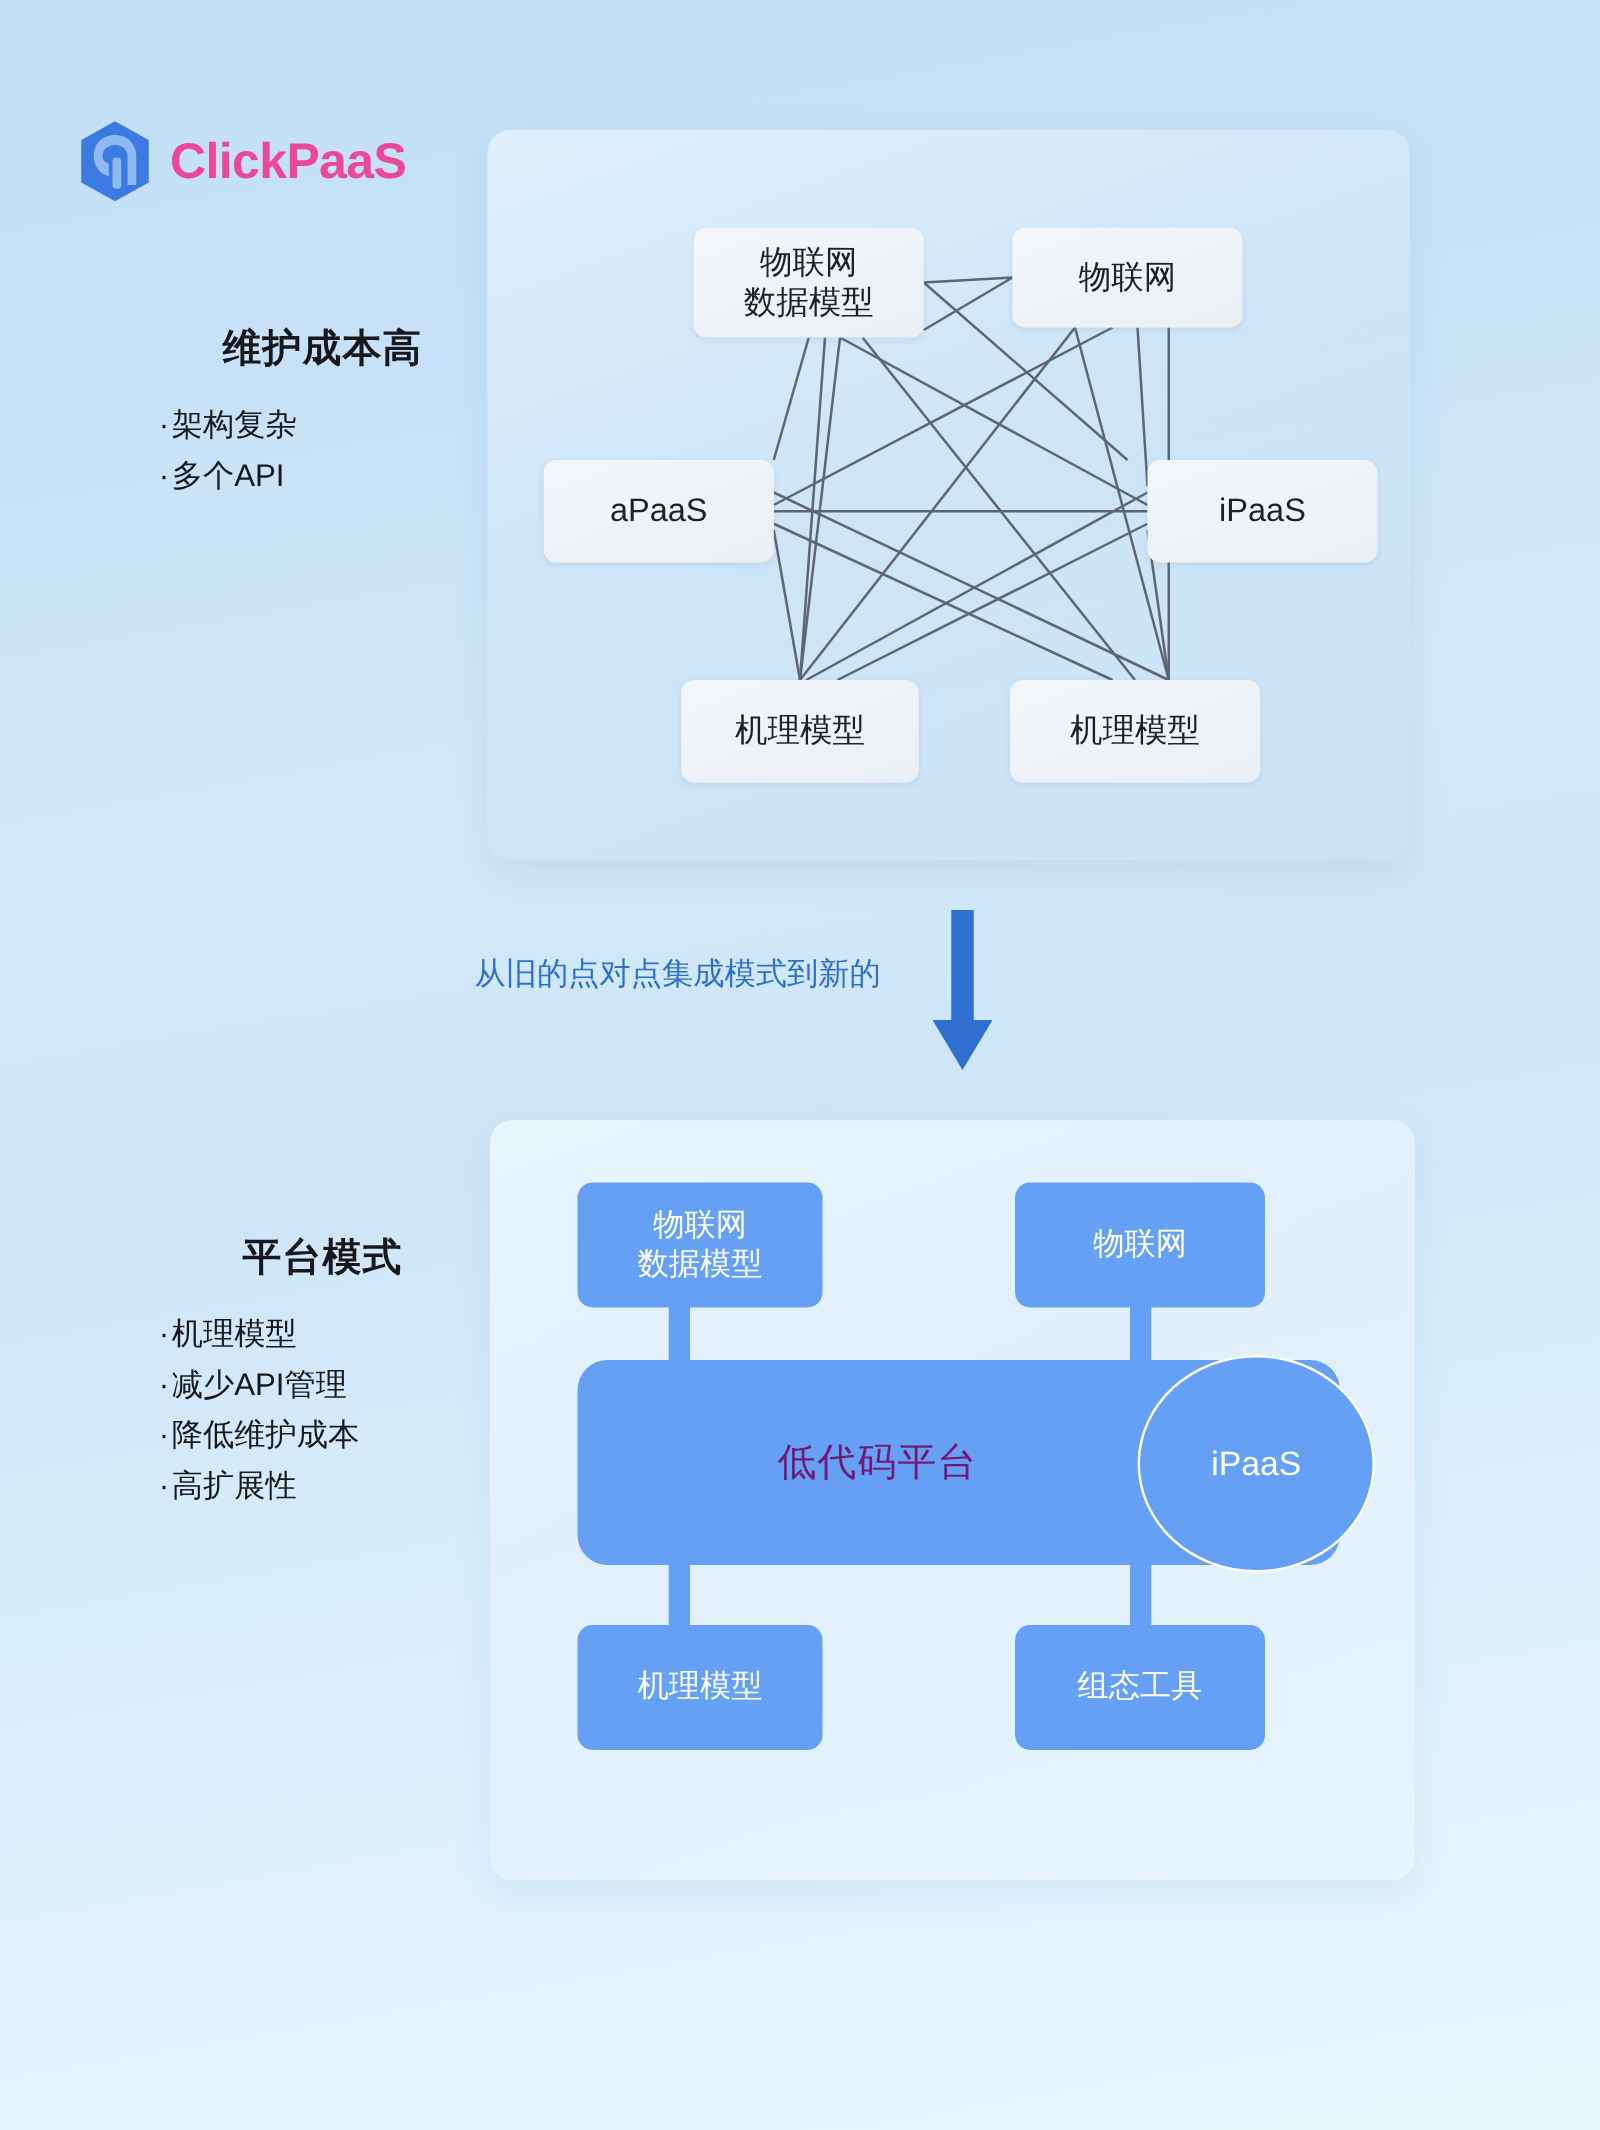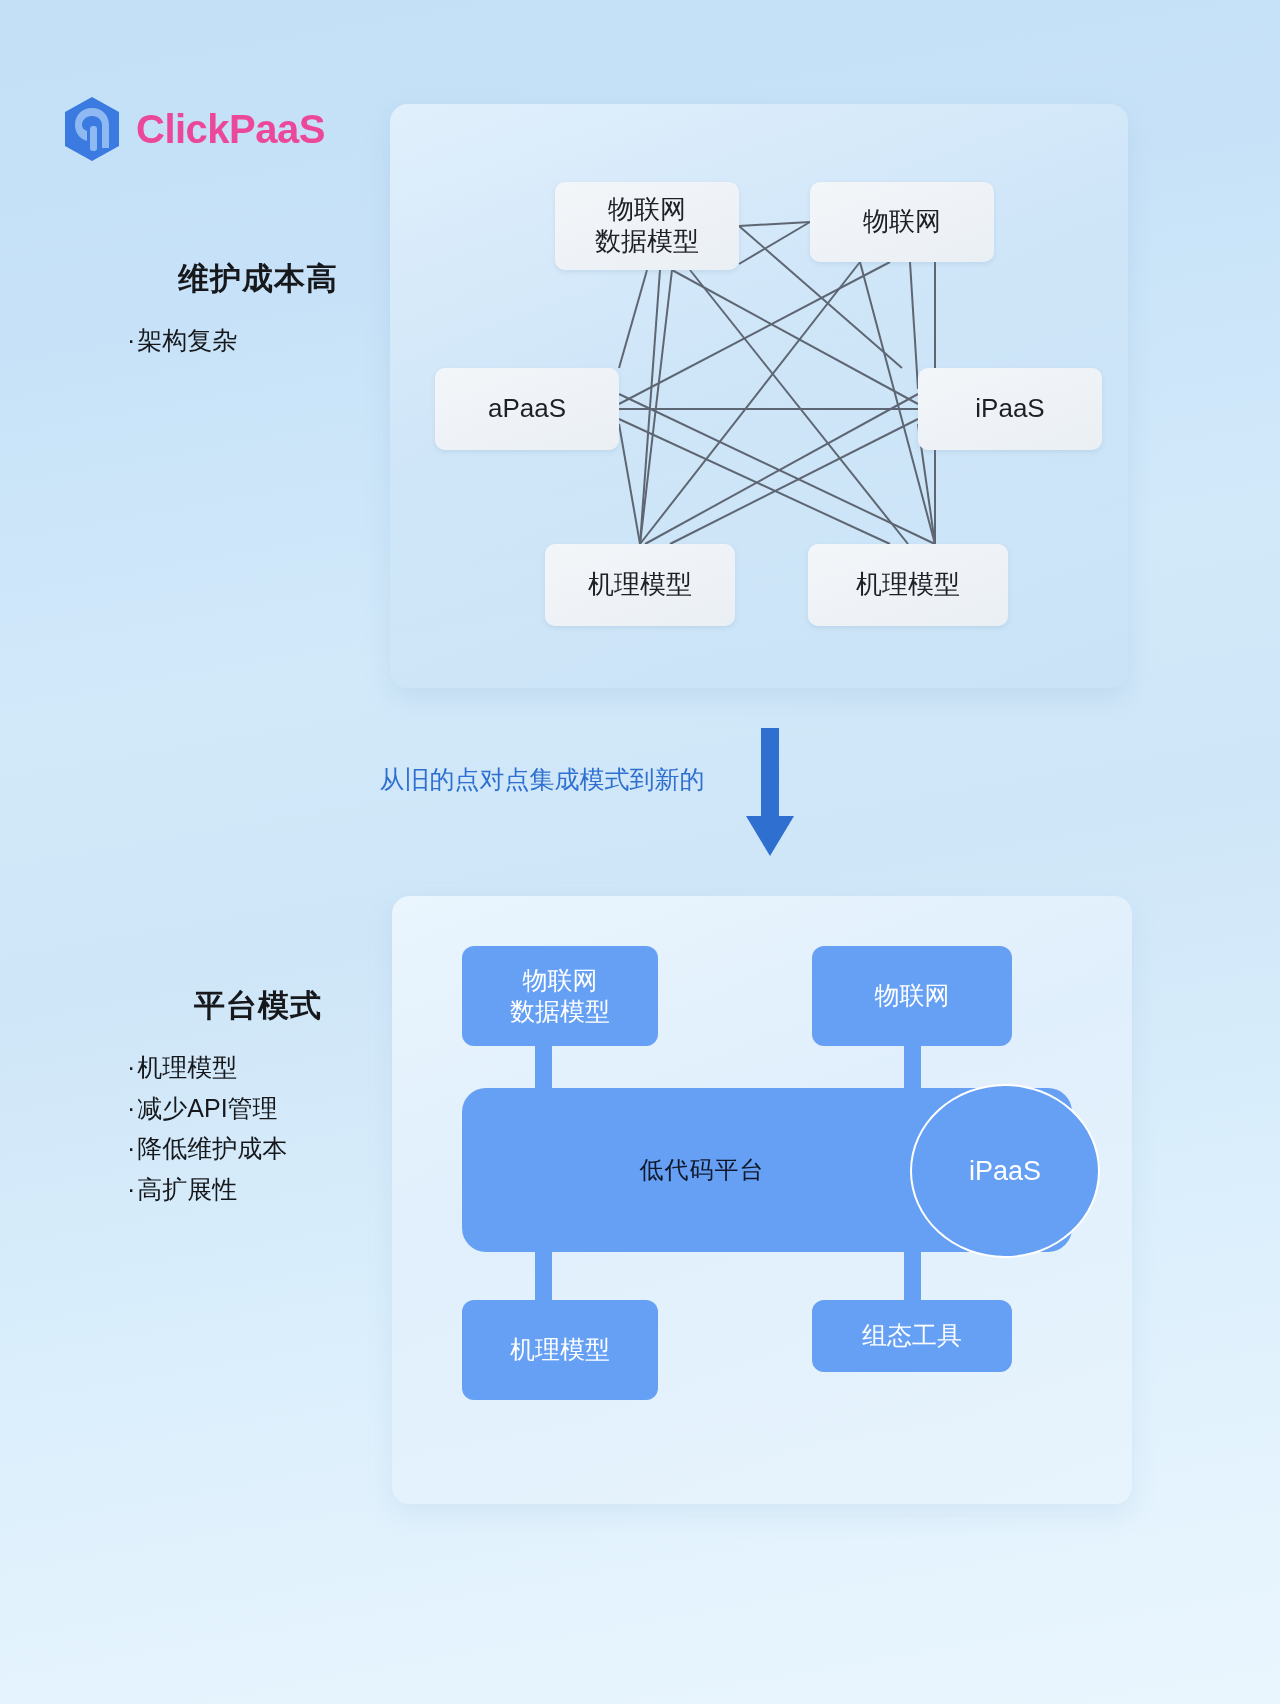--- a/index.html
+++ b/index.html
@@ -89,33 +89,33 @@
     position: absolute;
     background: #66a0f5;
     border-radius: 12px;
     display: flex; align-items: center; justify-content: center;
     text-align: center;
     color: #ffffff; font-size: 25px; line-height: 1.26;
   }
   .bbox.iotdm { left: 70px;  top: 50px;  width: 196px; height: 100px; }
   .bbox.iot   { left: 420px; top: 50px;  width: 200px; height: 100px; }
   .bbox.mech  { left: 70px;  top: 404px; width: 196px; height: 100px; }
-  .bbox.tool  { left: 420px; top: 404px; width: 200px; height: 72px; }
+  .bbox.tool  { left: 420px; top: 404px; width: 200px; height: 100px; }
 
   .connector { position: absolute; background: #66a0f5; width: 17px; }
   .connector.c1 { left: 143px; top: 146px; height: 50px; }
   .connector.c2 { left: 512px; top: 146px; height: 50px; }
   .connector.c3 { left: 143px; top: 352px; height: 56px; }
   .connector.c4 { left: 512px; top: 352px; height: 56px; }
 
   .platform-bar {
     position: absolute; left: 70px; top: 192px; width: 610px; height: 164px;
     background: #66a0f5; border-radius: 24px;
     display: flex; align-items: center; justify-content: center;
-    color: #0f172a; font-size: 24px; letter-spacing: 1px;
+    color: #701a75; font-size: 31px; letter-spacing: 1px;
   }
   .platform-bar .pb-label { margin-right: 130px; }
 
   .ipaas-circle {
     position: absolute; left: 518px; top: 188px; width: 190px; height: 174px;
     background: #66a0f5; border: 2px solid #ffffff; border-radius: 50%;
     display: flex; align-items: center; justify-content: center;
     color: #ffffff; font-size: 27px;
   }
 </style>
@@ -128,20 +128,21 @@
     <path d="M30 12 C20 12 13 19 13 29 C13 37 18 43 25 45 L25 35 C22 34 20 32 20 29 C20 24 24 20 30 20 C36 20 40 24 40 29 L40 52 L47 52 L47 29 C47 19 40 12 30 12 Z" fill="#8fb9f2"></path>
     <rect x="28" y="30" width="7" height="25" rx="3" fill="#8fb9f2"></rect>
   </svg>
   <div class="logo-text">ClickPaaS</div>
 </div>
 
 <div class="side-block traditional">
   <div class="side-title">维护成本高</div>
   <ul class="side-list">
     <li><span class="dot-mark">·</span><span>架构复杂</span></li>
+    <li><span class="dot-mark">·</span><span>多个API</span></li>
   </ul>
 </div>
 
 <div class="panel panel-top">
 
   <svg class="wires" viewBox="0 0 738 584" preserveAspectRatio="none">
     <g stroke="#5d6672" stroke-width="2" fill="none">
 
       <line x1="349" y1="122" x2="420" y2="118"></line>
       <line x1="349" y1="122" x2="512" y2="264"></line>

